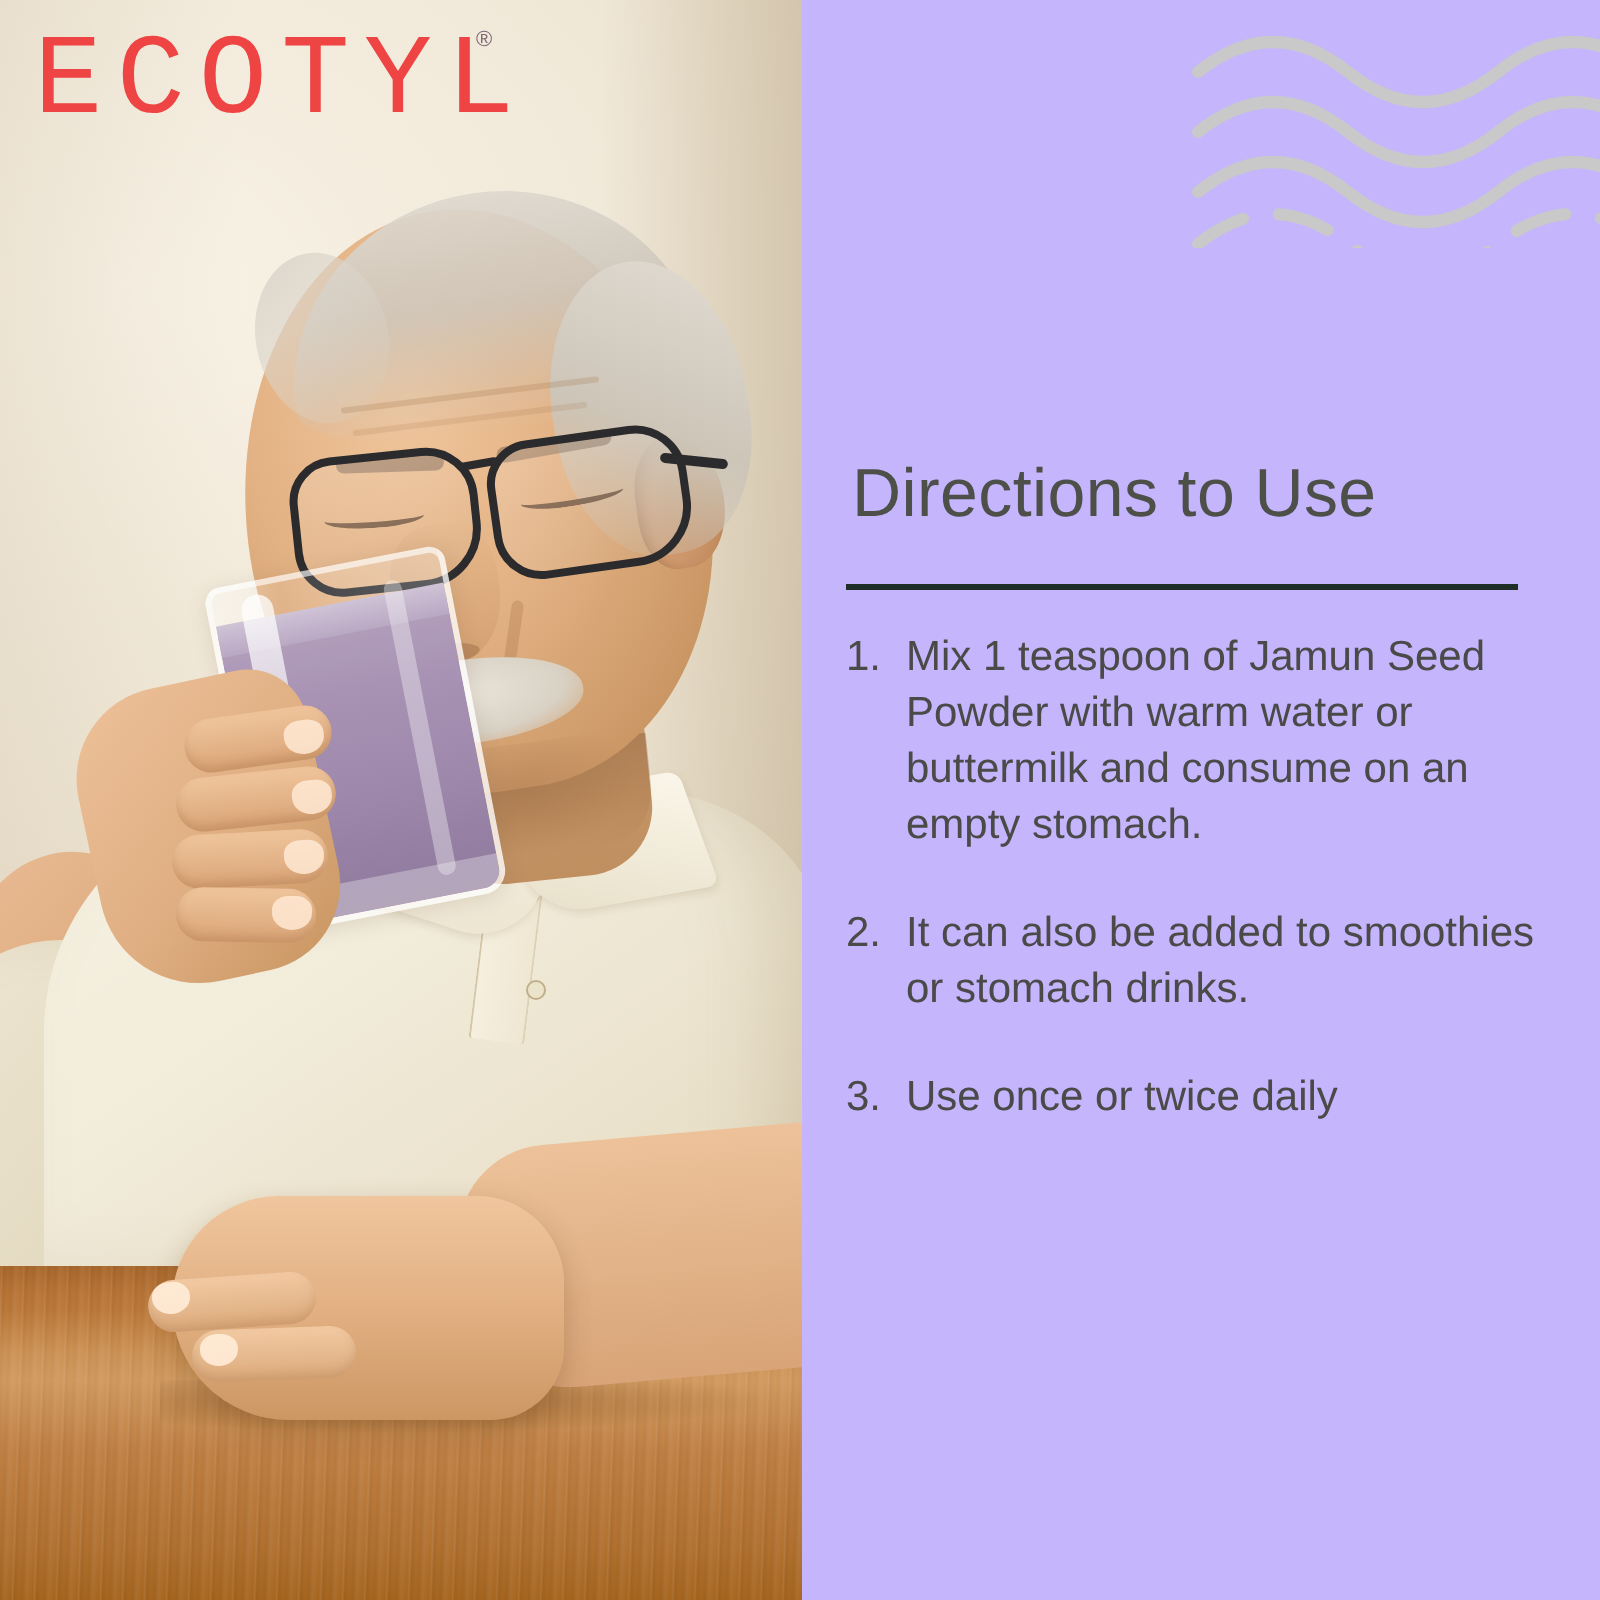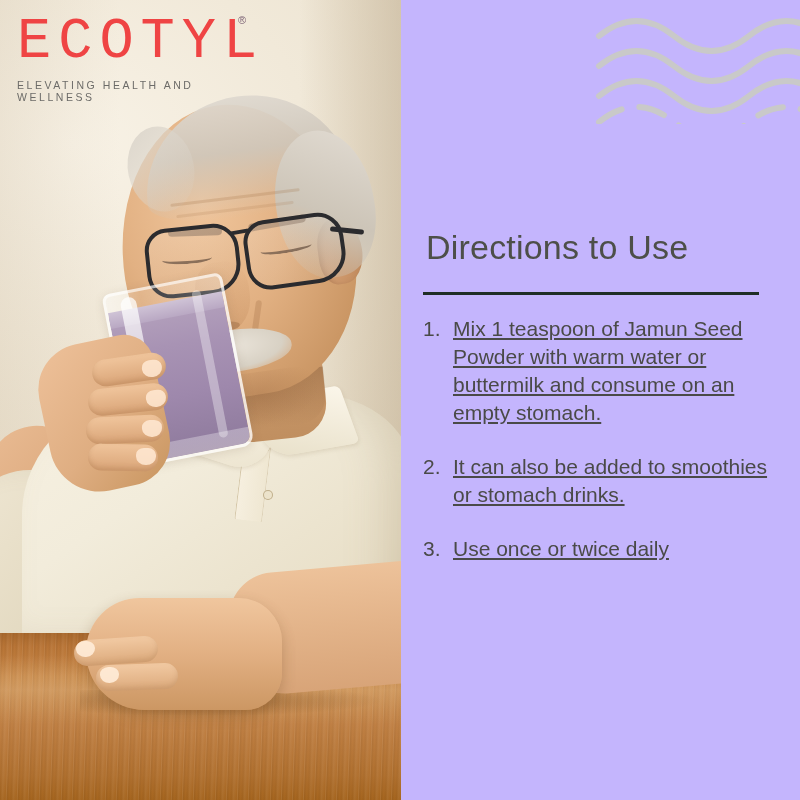--- a/index.html
+++ b/index.html
@@ -504,21 +504,20 @@
   .step:last-child { margin-bottom: 0; }
   .step-num {
     flex: 0 0 auto;
     width: 30px;
     color: #4a4a48;
     font-size: 21px;
   }
   .step-text {
     flex: 1 1 auto;
     color: #4a4a48;
-    text-decoration: underline;
   }
 
   
   .logo {
     position: absolute;
     left: 17px;
     top: 14px;
     width: 250px;
   }
   .logo-word {
@@ -620,21 +619,20 @@
     <div class="hand-table"></div>
     <div class="tfinger tf1"></div>
     <div class="tfinger tf2"></div>
     <div class="tnail tn1"></div>
     <div class="tnail tn2"></div>
   </div>
 
   <div class="logo">
     <div class="logo-word">ECOTYL</div>
     <div class="logo-reg">®</div>
-    <div class="logo-tag">ELEVATING HEALTH AND WELLNESS</div>
   </div>
 
   <div class="right-pane">
 
     <svg class="waves" viewBox="0 0 300 110" preserveAspectRatio="none">
       <g fill="none" stroke="#c9c9c9" stroke-width="6" stroke-linecap="round">
         <path d="M4,22 C29,2 54,2 79,22 C104,42 129,42 154,22 C179,2 204,2 229,22 C254,42 279,42 300,24"></path>
         <path d="M4,52 C29,32 54,32 79,52 C104,72 129,72 154,52 C179,32 204,32 229,52 C254,72 279,72 300,54"></path>
         <path d="M4,82 C29,62 54,62 79,82 C104,102 129,102 154,82 C179,62 204,62 229,82 C254,102 279,102 300,84"></path>
         <path d="M4,108 C29,88 54,88 79,108 C104,128 129,128 154,108 C179,88 204,88 229,108 C254,128 279,128 300,110" stroke-dasharray="26 18"></path>

